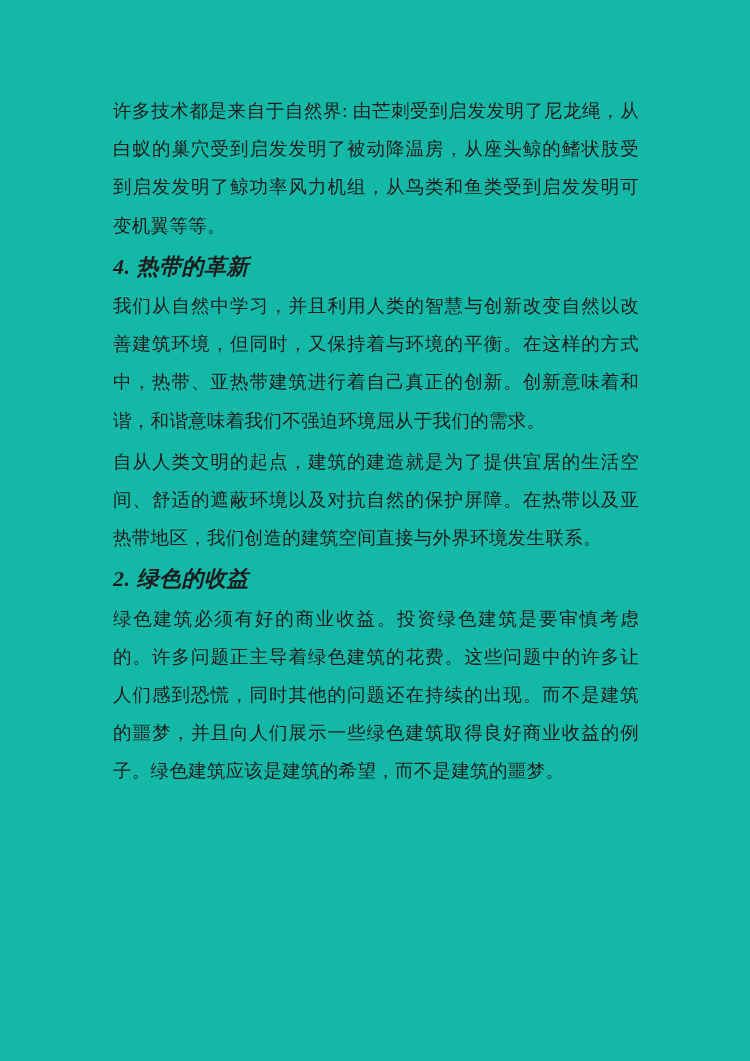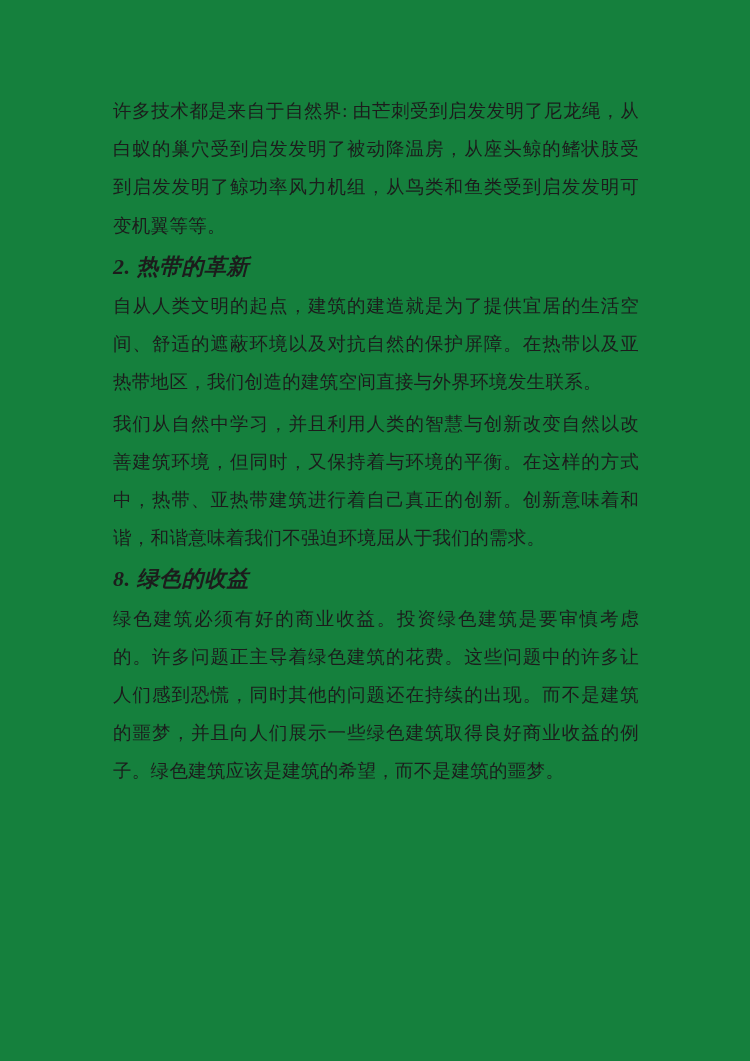--- a/index.html
+++ b/index.html
@@ -5,21 +5,21 @@
   html, body {
     margin: 0;
     padding: 0;
     background: #ffffff;
   }
   .page {
     position: relative;
     width: 750px;
     height: 1061px;
     margin: 0 auto;
-    background: #15803d;
+    background: #14b8a6;
     overflow: hidden;
     box-sizing: border-box;
     padding: 92px 111px 0 113px;
     font-family: "Liberation Serif", "DejaVu Serif", serif;
     color: #1c1c1c;
   }
   .body-paragraph {
     margin: 0 0 3px 0;
     font-size: 18.5px;
     line-height: 38.2px;
@@ -36,19 +36,19 @@
     font-style: italic;
     letter-spacing: 0.5px;
   }
 </style>
 </head>
 <body>
 
 <div class="page">
   <div>
     <p class="body-paragraph">许多技术都是来自于自然界: 由芒刺受到启发发明了尼龙绳，从白蚁的巢穴受到启发发明了被动降温房，从座头鲸的鳍状肢受到启发发明了鲸功率风力机组，从鸟类和鱼类受到启发发明可变机翼等等。</p>
-    <h2 class="section-heading">2. 热带的革新</h2>
+    <h2 class="section-heading">4. 热带的革新</h2>
+    <p class="body-paragraph">我们从自然中学习，并且利用人类的智慧与创新改变自然以改善建筑环境，但同时，又保持着与环境的平衡。在这样的方式中，热带、亚热带建筑进行着自己真正的创新。创新意味着和谐，和谐意味着我们不强迫环境屈从于我们的需求。</p>
     <p class="body-paragraph">自从人类文明的起点，建筑的建造就是为了提供宜居的生活空间、舒适的遮蔽环境以及对抗自然的保护屏障。在热带以及亚热带地区，我们创造的建筑空间直接与外界环境发生联系。</p>
-    <p class="body-paragraph">我们从自然中学习，并且利用人类的智慧与创新改变自然以改善建筑环境，但同时，又保持着与环境的平衡。在这样的方式中，热带、亚热带建筑进行着自己真正的创新。创新意味着和谐，和谐意味着我们不强迫环境屈从于我们的需求。</p>
-    <h2 class="section-heading">8. 绿色的收益</h2>
+    <h2 class="section-heading">2. 绿色的收益</h2>
     <p class="body-paragraph">绿色建筑必须有好的商业收益。投资绿色建筑是要审慎考虑的。许多问题正主导着绿色建筑的花费。这些问题中的许多让人们感到恐慌，同时其他的问题还在持续的出现。而不是建筑的噩梦，并且向人们展示一些绿色建筑取得良好商业收益的例子。绿色建筑应该是建筑的希望，而不是建筑的噩梦。</p>
   </div>
 </div>
 
 </body></html>

